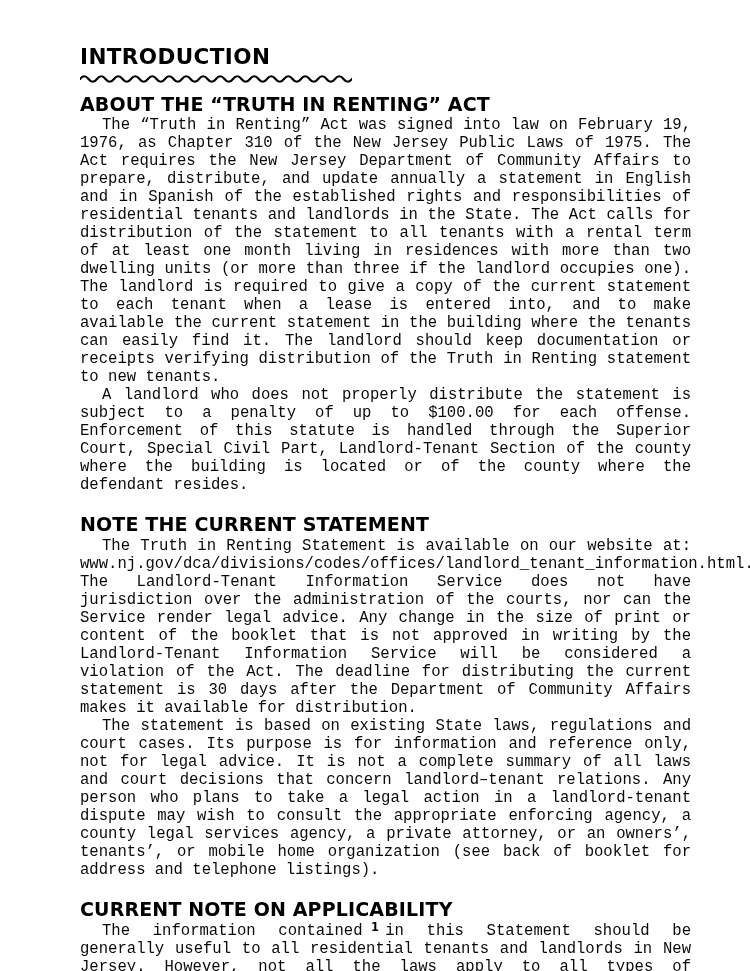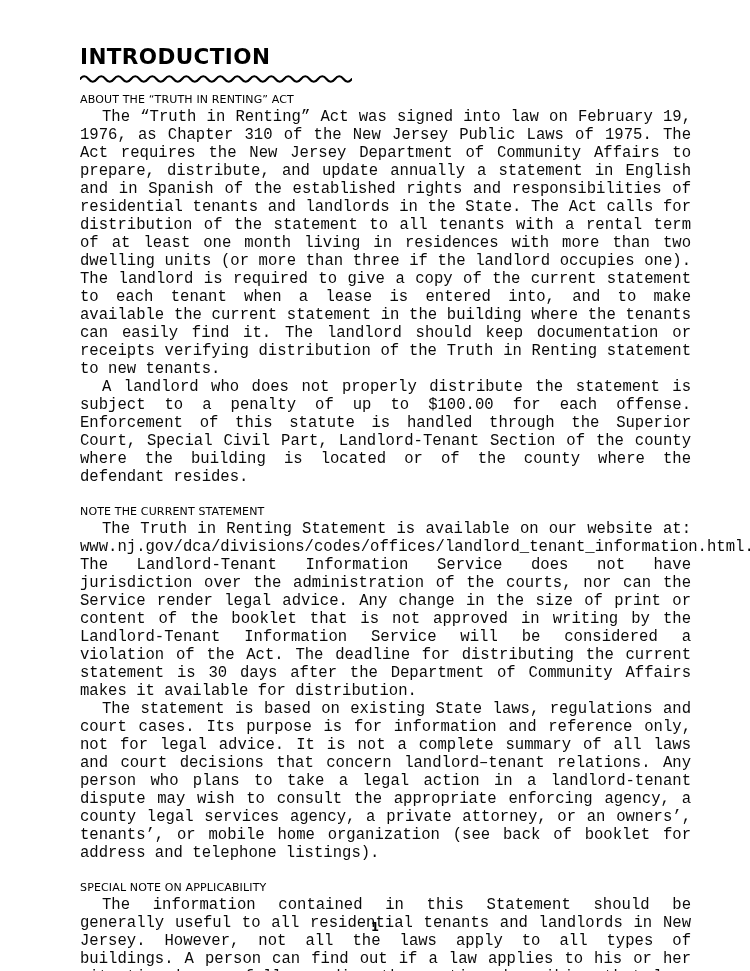--- a/index.html
+++ b/index.html
@@ -49,22 +49,22 @@
     margin-top: 4px;
     margin-bottom: 9px;
     height: 12px;
     width: 272px;
   }
   .squiggle svg { display: block; }
 
   
   .section-heading {
     font-family: "DejaVu Sans", "Liberation Sans", sans-serif;
-    font-weight: normal;
-    font-size: 11px;
+    font-weight: bold;
+    font-size: 19px;
     letter-spacing: 0.15px;
     line-height: 1.1;
     margin: 0 0 2px 0;
     color: #000;
   }
   .section-heading.spaced {
     margin-top: 20px;
   }
 
   
@@ -112,20 +112,20 @@
     </span>
 
     <h2 class="section-heading">ABOUT THE “TRUTH IN RENTING” ACT</h2>
     <p class="para">The “Truth in Renting” Act was signed into law on February 19, 1976, as Chapter 310 of the New Jersey Public Laws of 1975. The Act requires the New Jersey Department of Community Affairs to prepare, distribute, and update annually a statement in English and in Spanish of the established rights and responsibilities of residential tenants and landlords in the State. The Act calls for distribution of the statement to all tenants with a rental term of at least one month living in residences with more than two dwelling units (or more than three if the landlord occupies one). The landlord is required to give a copy of the current statement to each tenant when a lease is entered into, and to make available the current statement in the building where the tenants can easily find it. The landlord should keep documentation or receipts verifying distribution of the Truth in Renting statement to new tenants.</p>
     <p class="para">A landlord who does not properly distribute the statement is subject to a penalty of up to $100.00 for each offense. Enforcement of this statute is handled through the Superior Court, Special Civil Part, Landlord-Tenant Section of the county where the building is located or of the county where the defendant resides.</p>
 
     <h2 class="section-heading spaced">NOTE THE CURRENT STATEMENT</h2>
     <p class="para">The Truth in Renting Statement is available on our website at: www.nj.gov/dca/divisions/codes/offices/landlord_tenant_information.html. The Landlord-Tenant Information Service does not have jurisdiction over the administration of the courts, nor can the Service render legal advice. Any change in the size of print or content of the booklet that is not approved in writing by the Landlord-Tenant Information Service will be considered a violation of the Act. The deadline for distributing the current statement is 30 days after the Department of Community Affairs makes it available for distribution.</p>
     <p class="para">The statement is based on existing State laws, regulations and court cases. Its purpose is for information and reference only, not for legal advice. It is not a complete summary of all laws and court decisions that concern landlord–tenant relations. Any person who plans to take a legal action in a landlord-tenant dispute may wish to consult the appropriate enforcing agency, a county legal services agency, a private attorney, or an owners’, tenants’, or mobile home organization (see back of booklet for address and telephone listings).</p>
 
-    <h2 class="section-heading spaced">SPECIAL NOTE ON APPLICABILITY</h2>
+    <h2 class="section-heading spaced">CURRENT NOTE ON APPLICABILITY</h2>
     <p class="para">The information contained in this Statement should be generally useful to all residential tenants and landlords in New Jersey. However, not all the laws apply to all types of buildings. A person can find out if a law applies to his or her situation by carefully reading the section describing that law. If it does not say that there are exceptions, then the law applies to all residential tenants and landlords.</p>
 
   </div>
 
   <div class="page-number">1</div>
 
 </div>
 
 </body></html>

